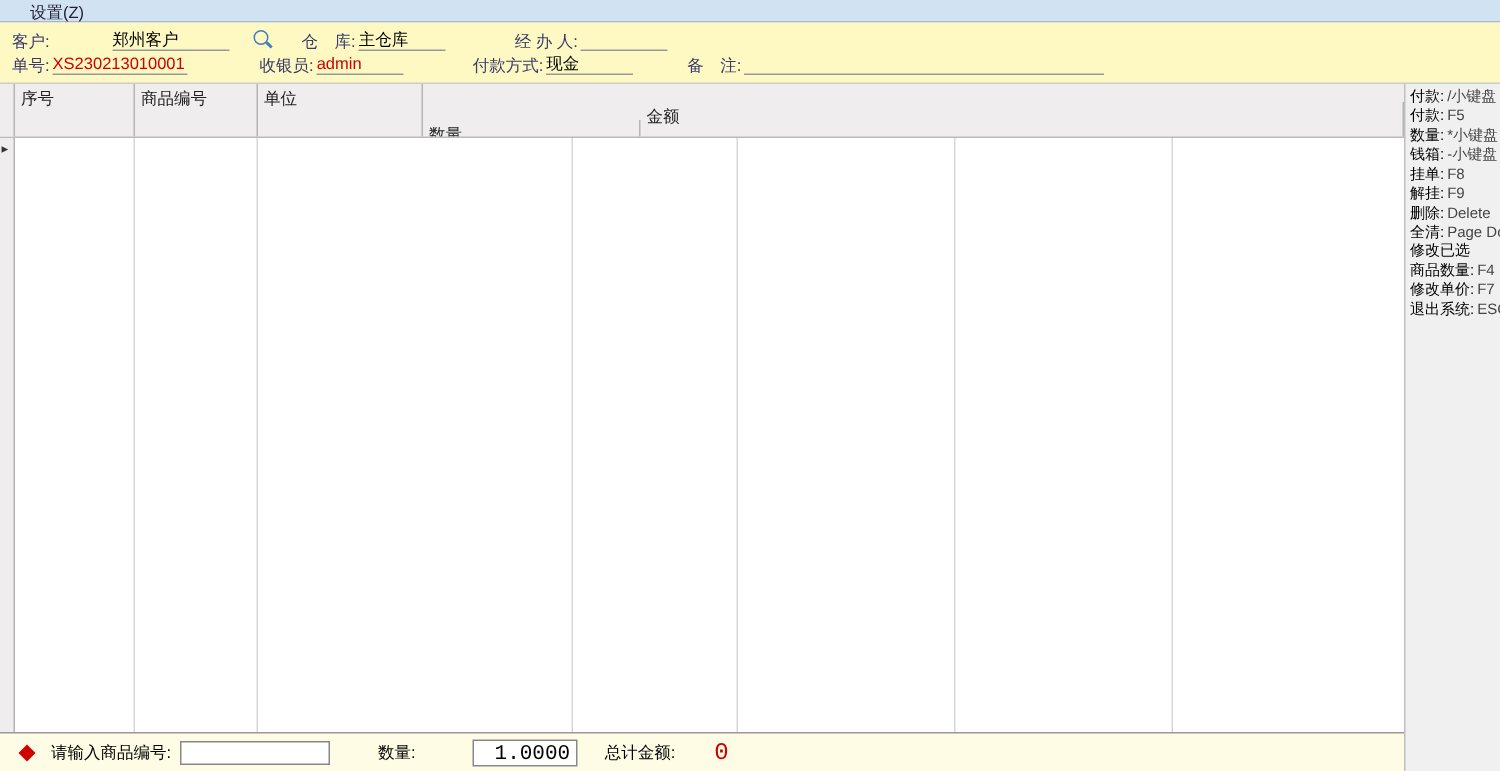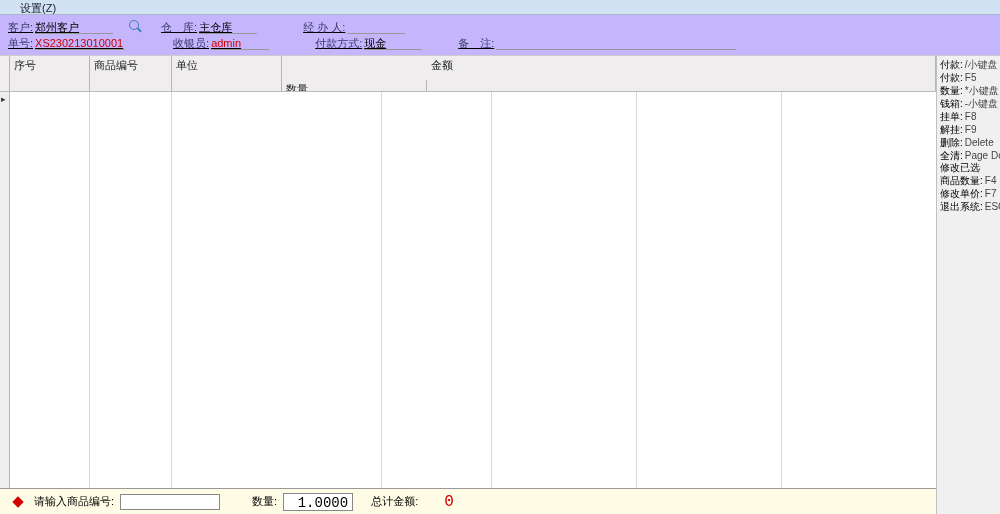--- a/index.html
+++ b/index.html
@@ -14,44 +14,43 @@
 }
 .titlebar {
   height: 15px;
   background: #d1e3f3;
   border-bottom: 1px solid #a8b8c8;
   padding: 1px 20px;
   font-size: 11px;
   color: #223;
 }
 .form-area {
-  background: #c4b5fd;
+  background: #fef9c3;
   padding: 4px 1px 4px 8px;
   border-bottom: 1px solid #ccc;
-  text-decoration: underline;
 }
 .form-row {
   display: flex;
   align-items: center;
   gap: 2px;
   height: 16px;
 }
 .form-label {
   color: #3a3a6a;
   white-space: nowrap;
 }
 .form-value {
   display: inline-block;
   min-width: 50px;
   border-bottom: 1px solid #999;
   margin-right: 12px;
   height: 14px;
   line-height: 14px;
 }
-.form-value.w80 { width: 78px; }
+.form-value.w80 { width: 78px; margin-left: 40px; }
 .form-value.w90 { width: 90px; }
 .form-value.w60 { width: 58px; }
 .form-value.w200 { width: 240px; }
 .red { color: #d00000; }
 .search-icon {
   width: 14px; height: 14px;
   display: inline-block;
   position: relative;
   margin-left: 2px;
   margin-right: 16px;
@@ -101,21 +100,21 @@
   width: 10px;
   background: #efedee;
   border-right: 1px solid #b5b5b5;
 }
 .gh-seq { width: 80px; }
 .gh-code { width: 82px; }
 .gh-name { width: 210px; }
 .gh-unit { width: 110px; }
 .gh-price { width: 145px; }
 .gh-qty { width: 145px; margin-top: 24px; }
-.gh-amt { flex: 1; }
+.gh-amt { flex: 1; margin-top: 12px; }
 .grid-body {
   flex: 1;
   display: flex;
   background: #fff;
   position: relative;
   border-bottom: 1px solid #ccc;
 }
 .body-marker {
   width: 10px;
   background: #efedee;
@@ -184,20 +183,21 @@
 .qty-display {
   width: 70px;
   height: 18px;
   border: 1px solid #888;
   background: #fff;
   font-size: 14px;
   font-family: "Courier New", monospace;
   text-align: right;
   padding: 0 4px;
   line-height: 18px;
+  margin-left: 32px;
 }
 .total-amount {
   font-size: 16px;
   color: #d00000;
   font-family: "Courier New", monospace;
   margin-left: 20px;
 }
 </style>
 </head>
 <body>

